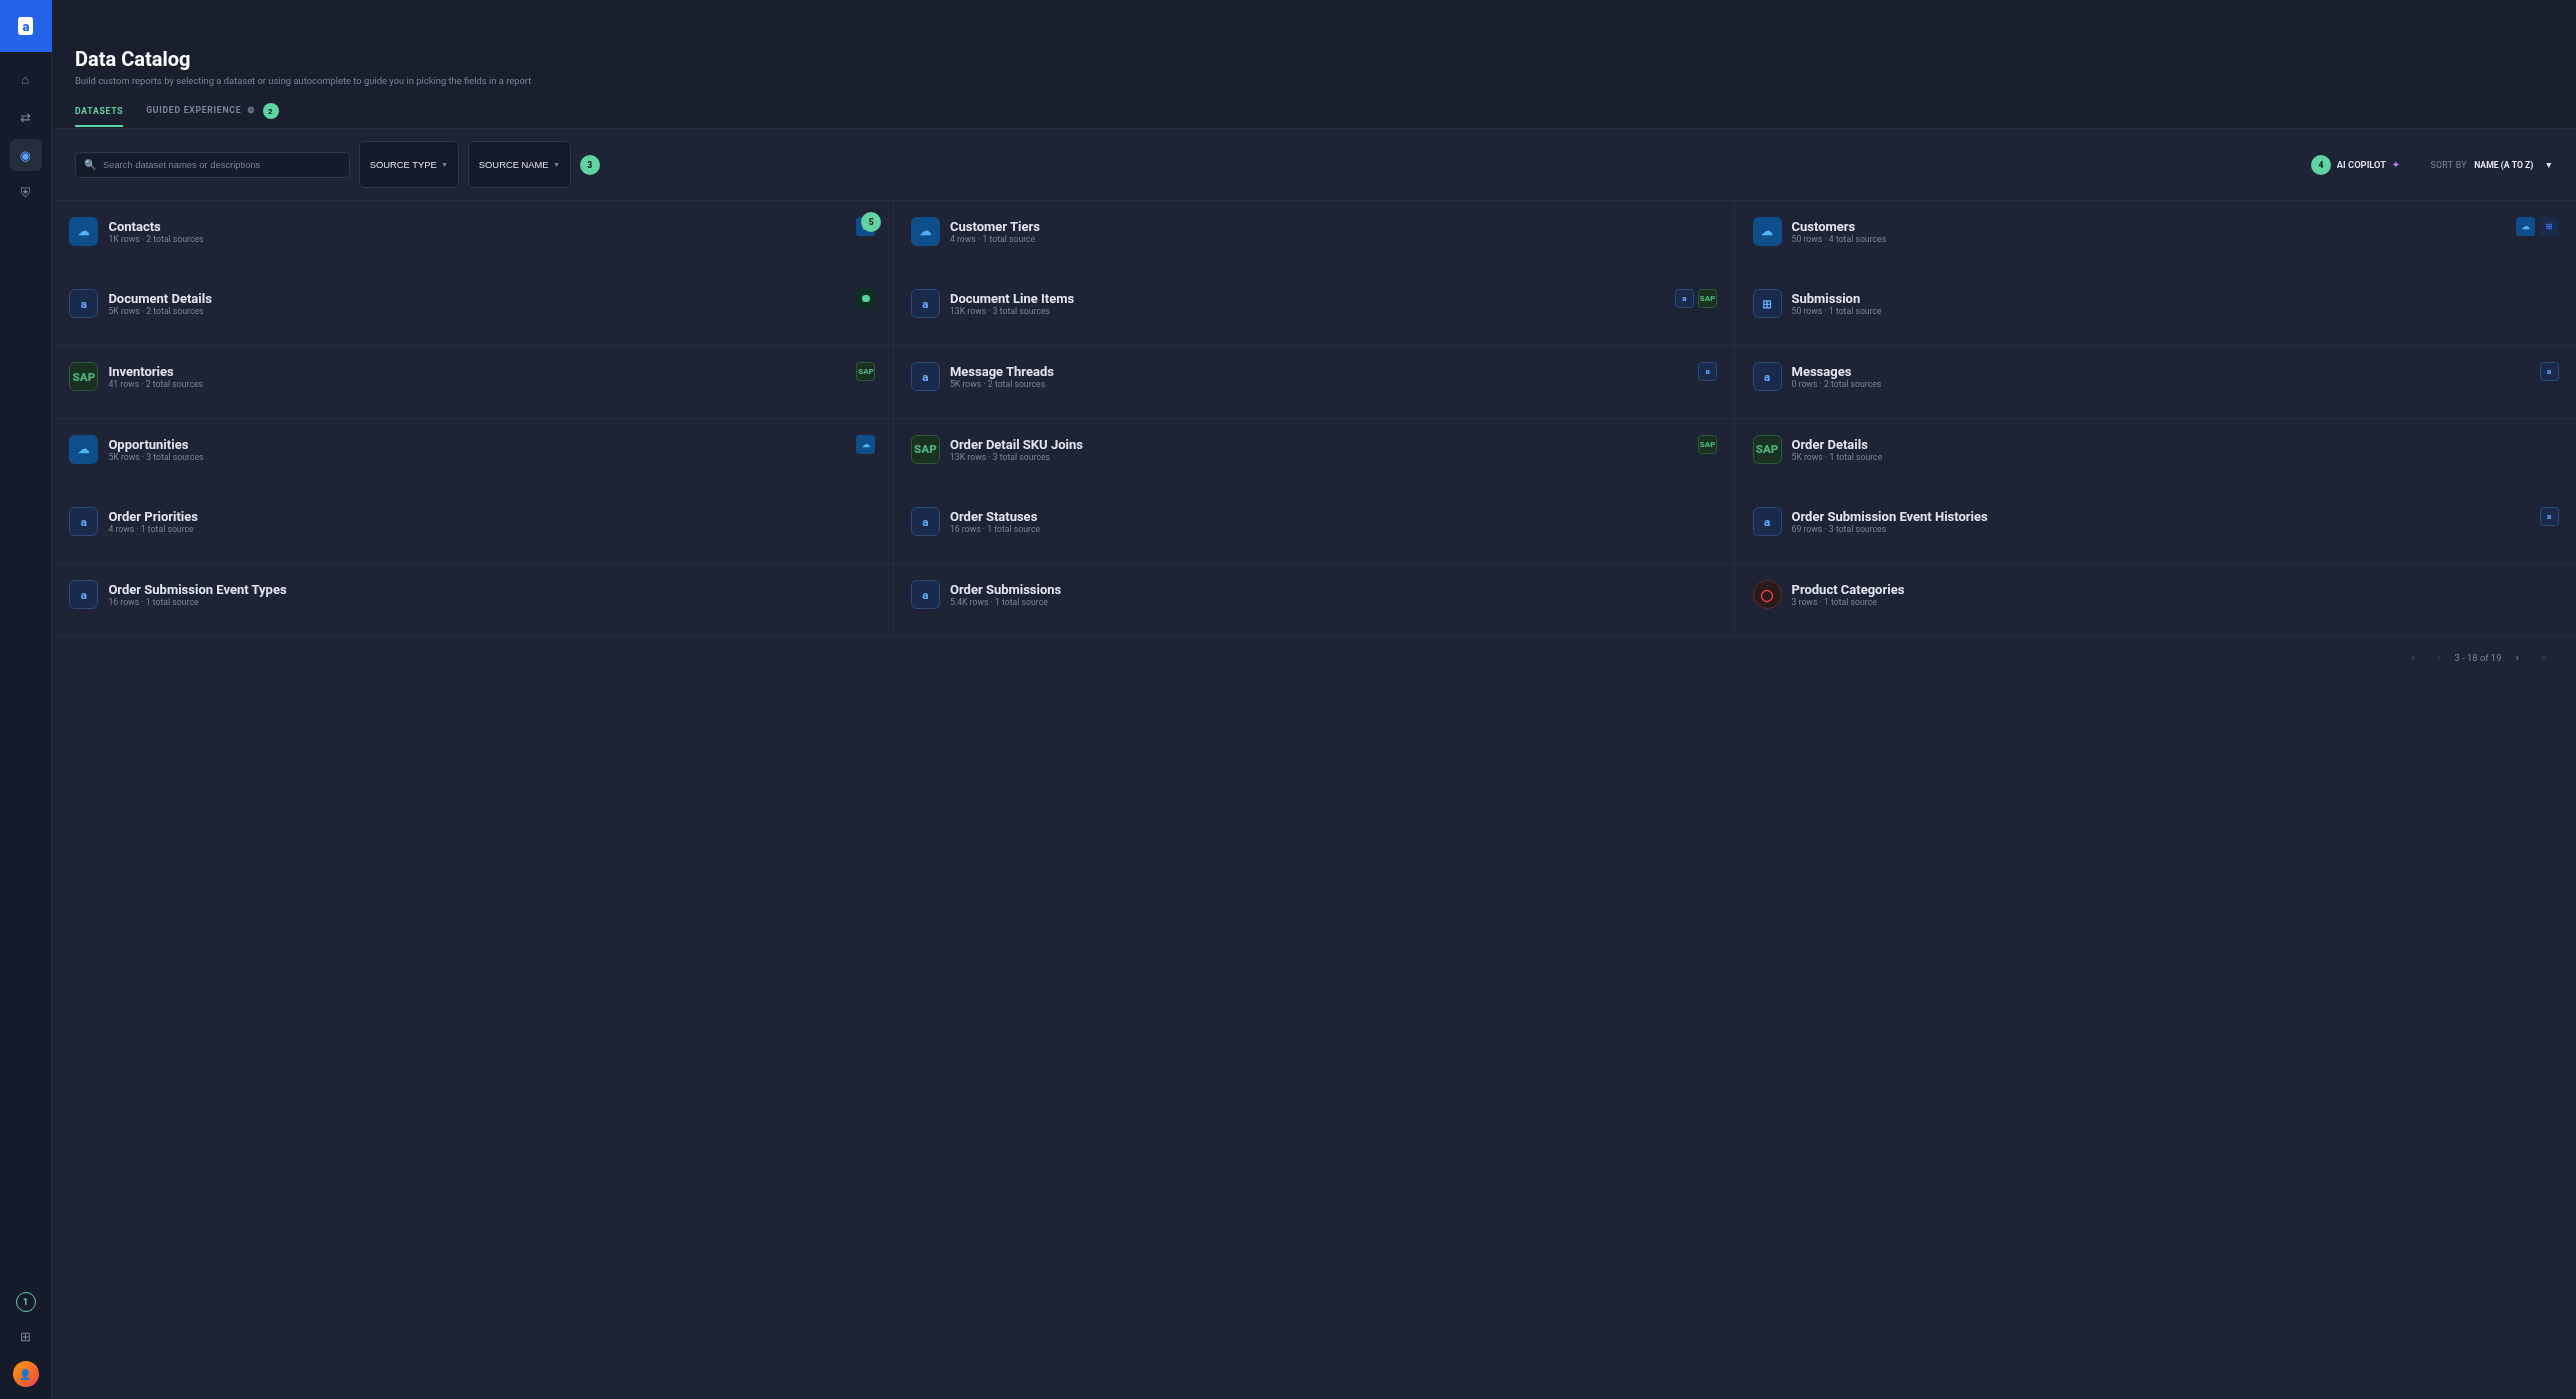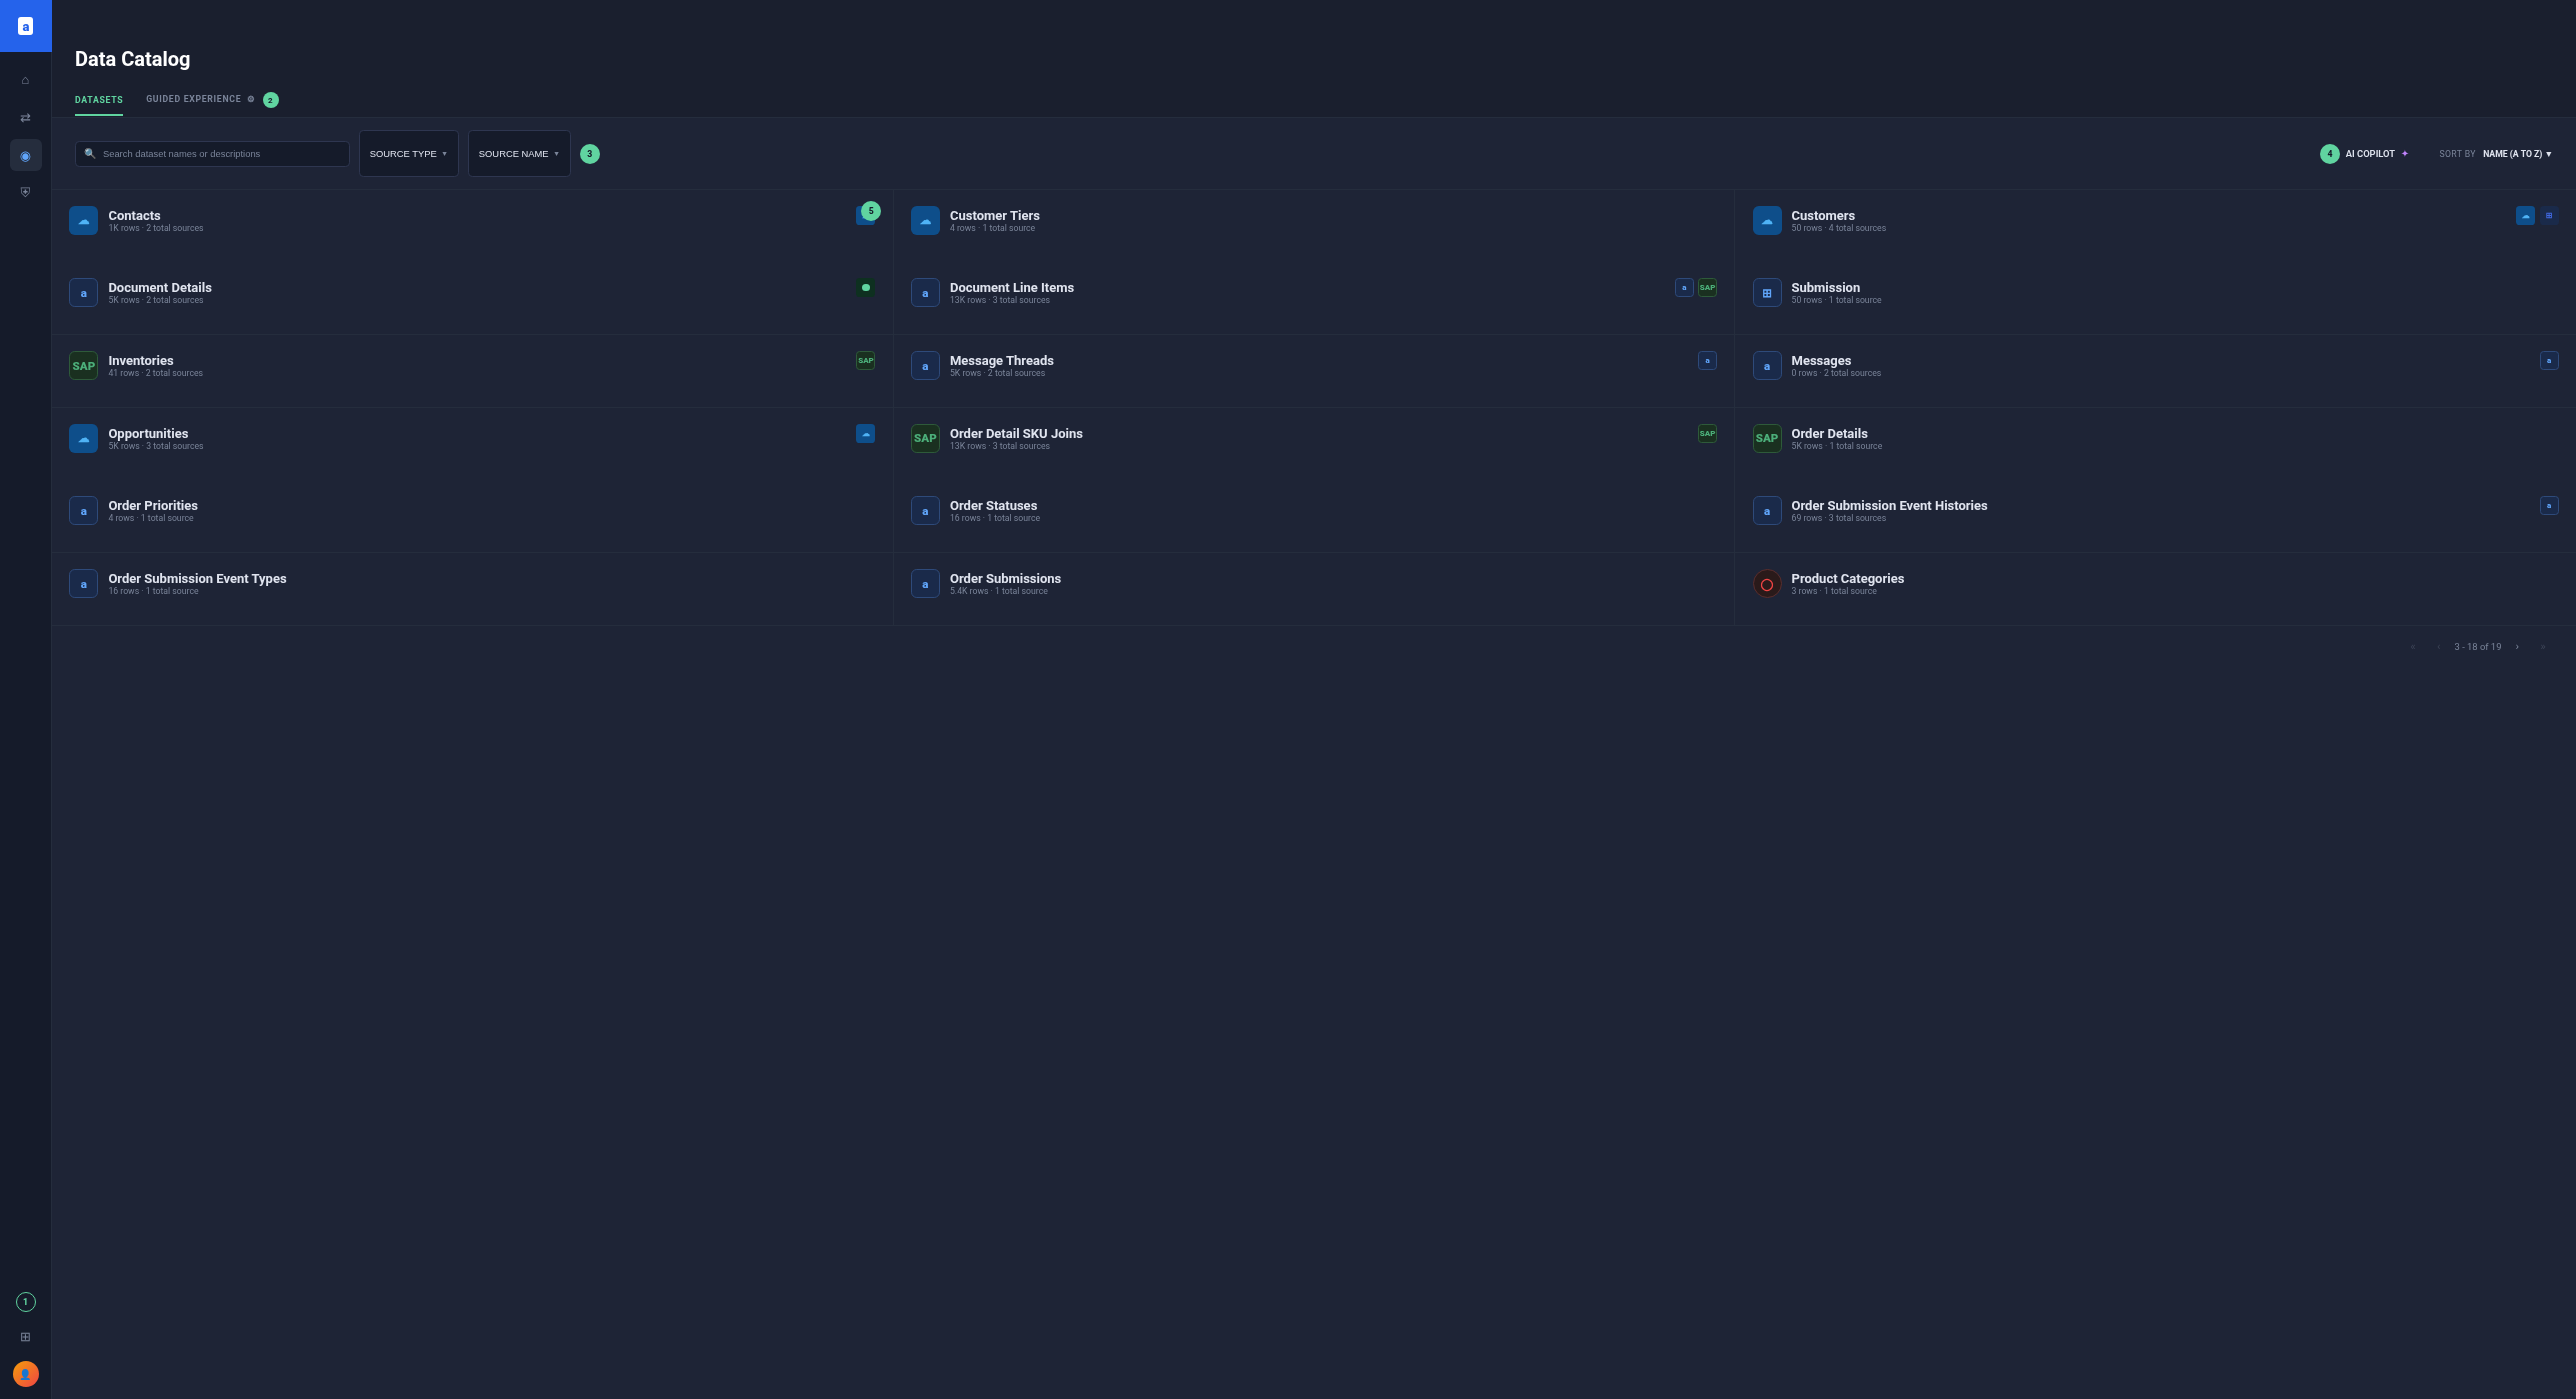--- a/index.html
+++ b/index.html
@@ -187,21 +187,21 @@
       border-radius: 4.3px;
       color: #e0e4ef;
       font-size: 9.4px;
       cursor: pointer;
     }
     .chevron { font-size: 7.2px; color: #7a8499; }
     .sort-label { font-size: 8.7px; color: #7a8499; letter-spacing: 0.4px; }
     .sort-select {
       display: flex;
       align-items: center;
-      gap: 2px;
+      gap: 11px;
       font-size: 8.7px;
       font-weight: 700;
       color: #e0e4ef;
       cursor: pointer;
     }
 
     
     .dataset-grid {
       display: grid;
       grid-template-columns: repeat(3, 1fr);
@@ -369,20 +369,21 @@
       <span>⊞</span>
     </div>
     <div class="avatar">👤</div>
   </div>
 </div>
 
 <div class="main">
 
   <div class="page-header">
     <div class="page-title">Data Catalog</div>
+    <div class="page-subtitle">Build custom reports by selecting a dataset or using autocomplete to guide you in picking the fields in a report</div>
   </div>
 
   <div class="tabs-bar">
     <div class="tab active">
       <span>DATASETS</span>
     </div>
     <div class="tab">
       <span>GUIDED EXPERIENCE</span>
       <span style="font-size:8.7px; margin-left:2.9px;">⚙</span>
       <span class="tab-badge">2</span>

